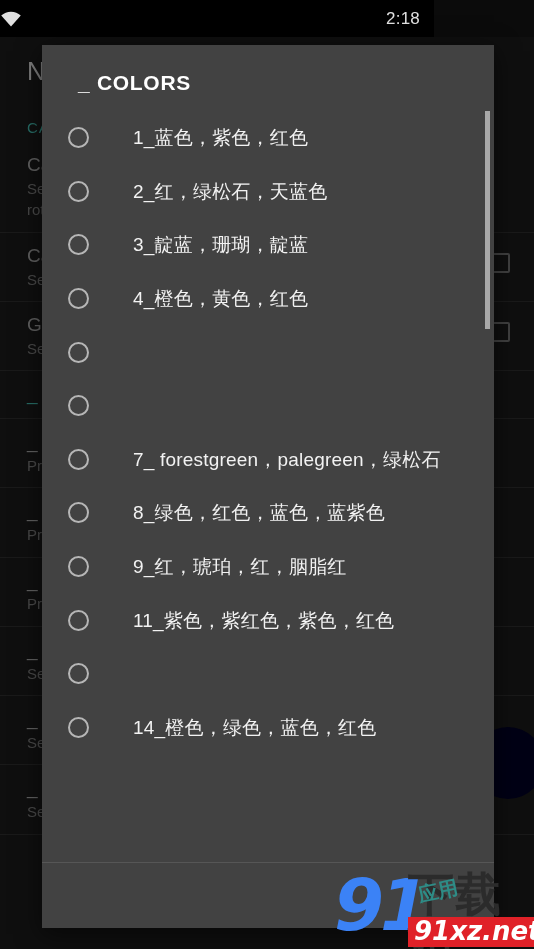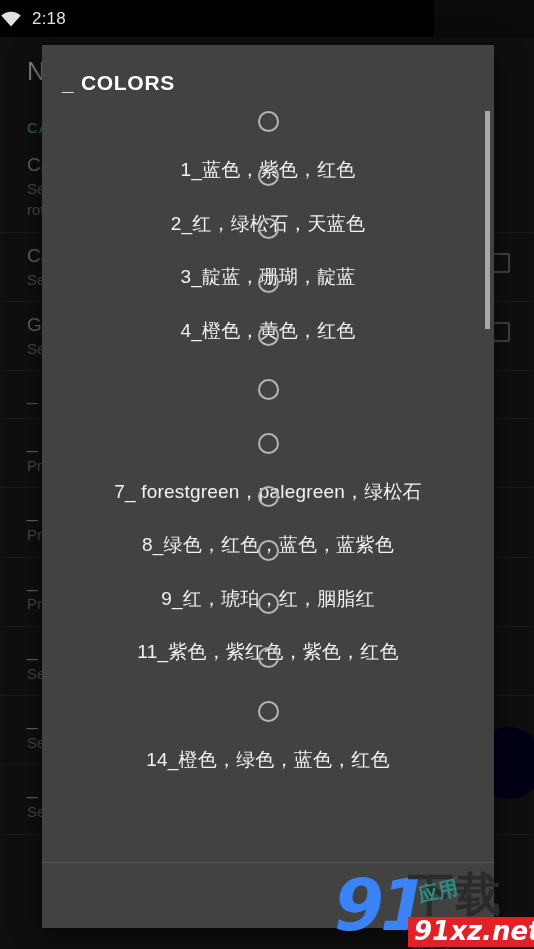--- a/index.html
+++ b/index.html
@@ -8,21 +8,21 @@
     background:#000;
     font-family:"Liberation Sans","DejaVu Sans",sans-serif;
     overflow:hidden;
   }
   #screen { position:relative; width:534px; height:949px; background:#0d0d0d; overflow:hidden; }
 
   
   .statusbar {
     position:absolute; top:0; left:0; width:434px; height:37px;
     background:#000; display:flex; align-items:center;
-    justify-content:flex-start; padding-right:14px; gap:10px;
+    justify-content:space-between; padding-right:14px; gap:10px;
   }
   .wifi-icon { width:22px; height:16px; display:block; }
   .clock { color:#ffffff; font-size:17px; letter-spacing:.2px; }
 
   
   .app-bg { position:absolute; top:37px; left:0; width:534px; height:912px; background:#121212; }
   .app-title {
     position:absolute; top:20px; left:27px;
     font-size:25px; color:#8c8c8c; letter-spacing:.6px; white-space:nowrap;
   }
@@ -52,29 +52,29 @@
   .scrim { position:absolute; inset:0; background:rgba(0,0,0,0.12); }
   .dialog {
     position:absolute; left:42px; top:45px;
     width:452px; height:883px;
     background:#424242;
     box-shadow:0 6px 24px rgba(0,0,0,.55);
     display:flex; flex-direction:column;
     overflow:hidden;
   }
   .dialog-title {
-    flex:0 0 auto; padding:26px 20px 16px;
+    flex:0 0 auto; padding:26px 36px 16px;
     font-size:21px; font-weight:bold; color:#ffffff; letter-spacing:.7px;
   }
   .dialog-list {
     position:relative; flex:1 1 auto; overflow:hidden;
   }
   .opt-row {
-    display:flex; align-items:center; gap:28px;
-    height:53.6px; padding:0 26px 0 26px; cursor:default;flex-direction:column;
+    display:flex; align-items:center; gap:44px;
+    height:53.6px; padding:0 26px 0 26px; cursor:default;
   }
   .radio {
     flex:0 0 auto; width:21px; height:21px; border-radius:50%;
     border:2px solid #b6b6b6; background:transparent;
   }
   .opt-label {
     font-size:19px; color:#f2f2f2; white-space:nowrap;
     line-height:1; letter-spacing:.2px;
   }
   .scrollbar-track {

